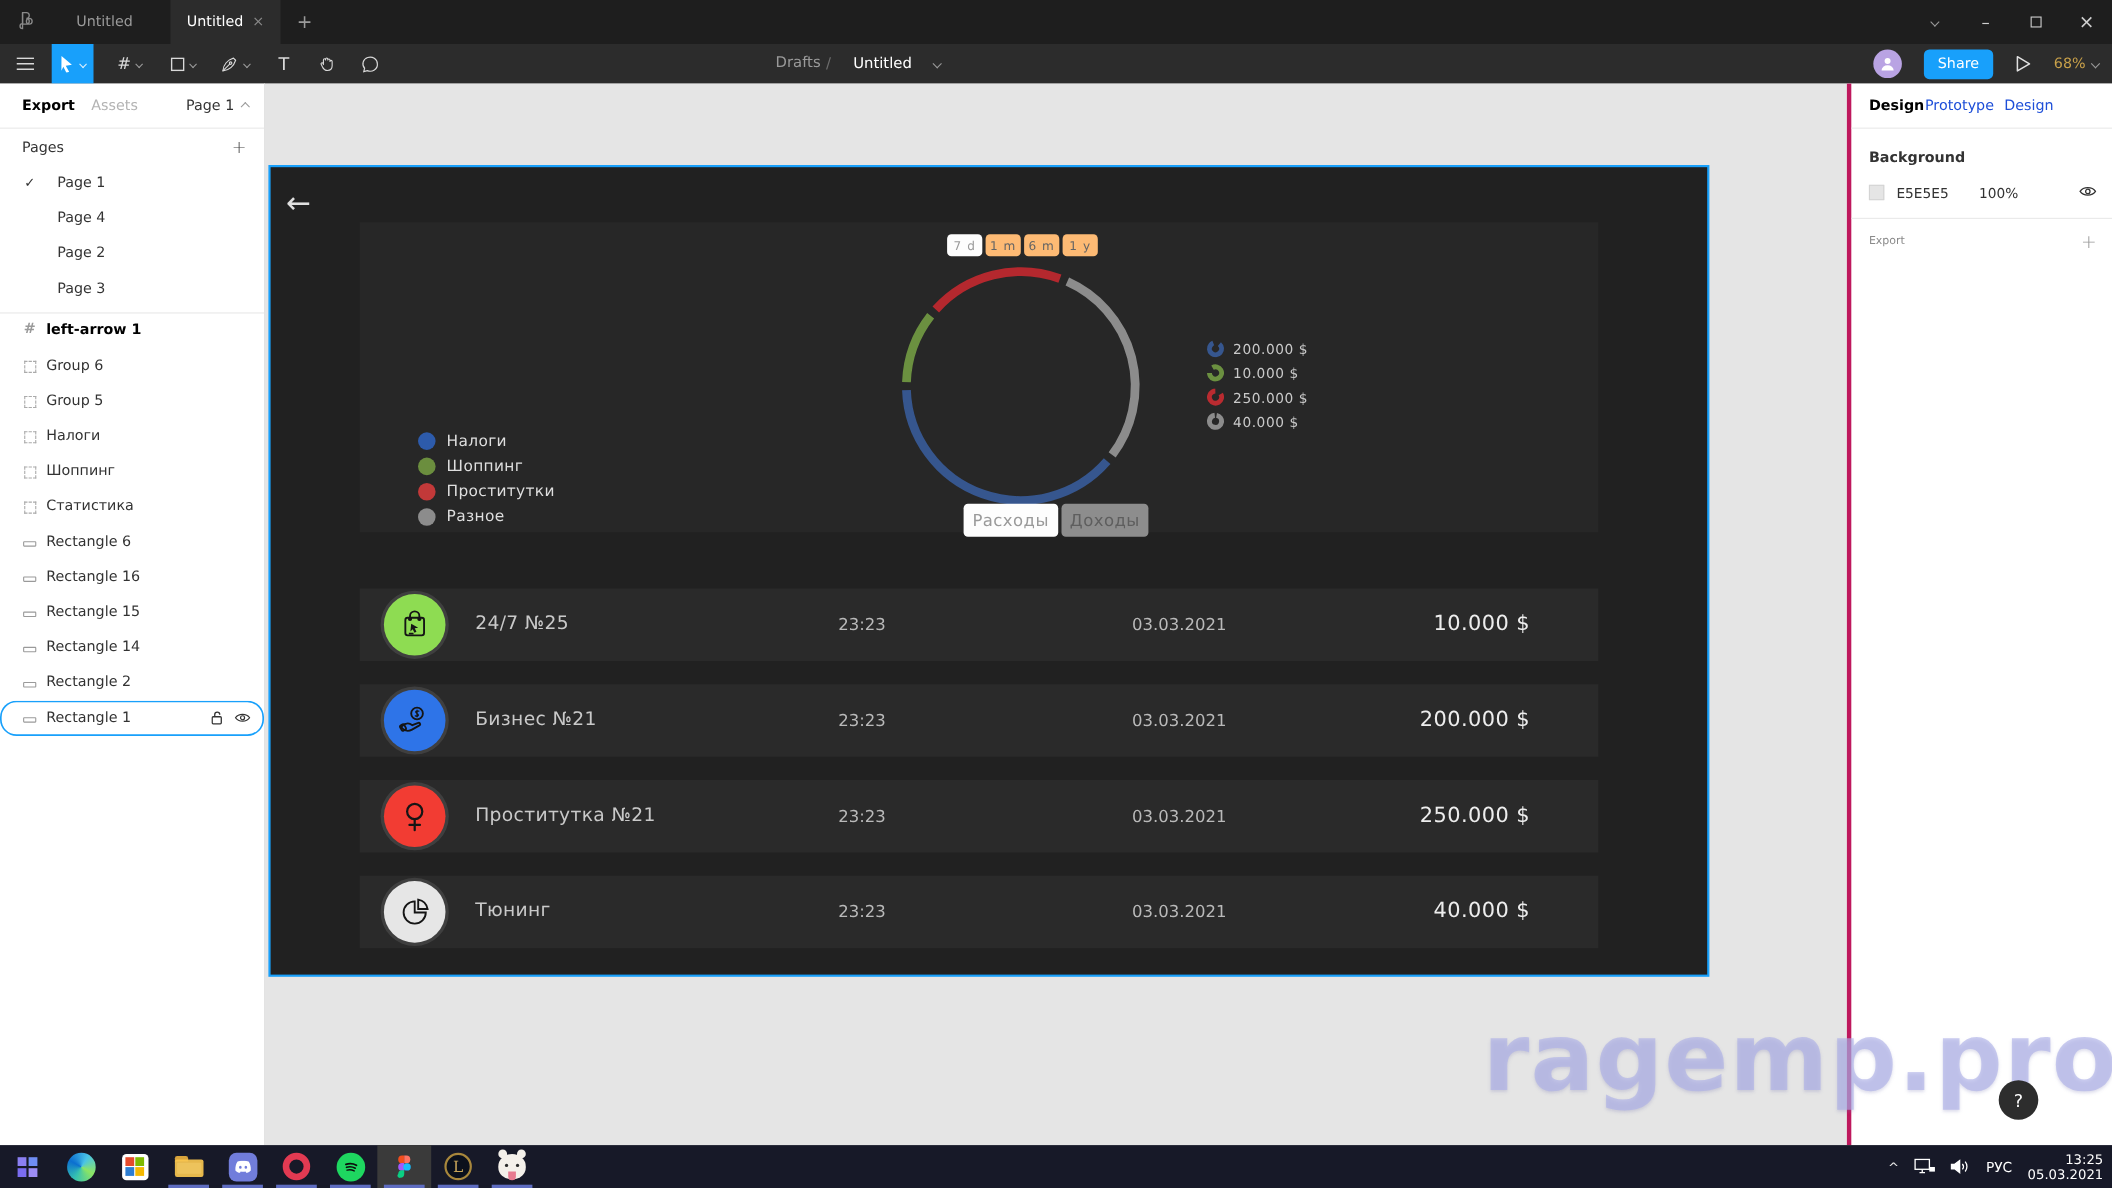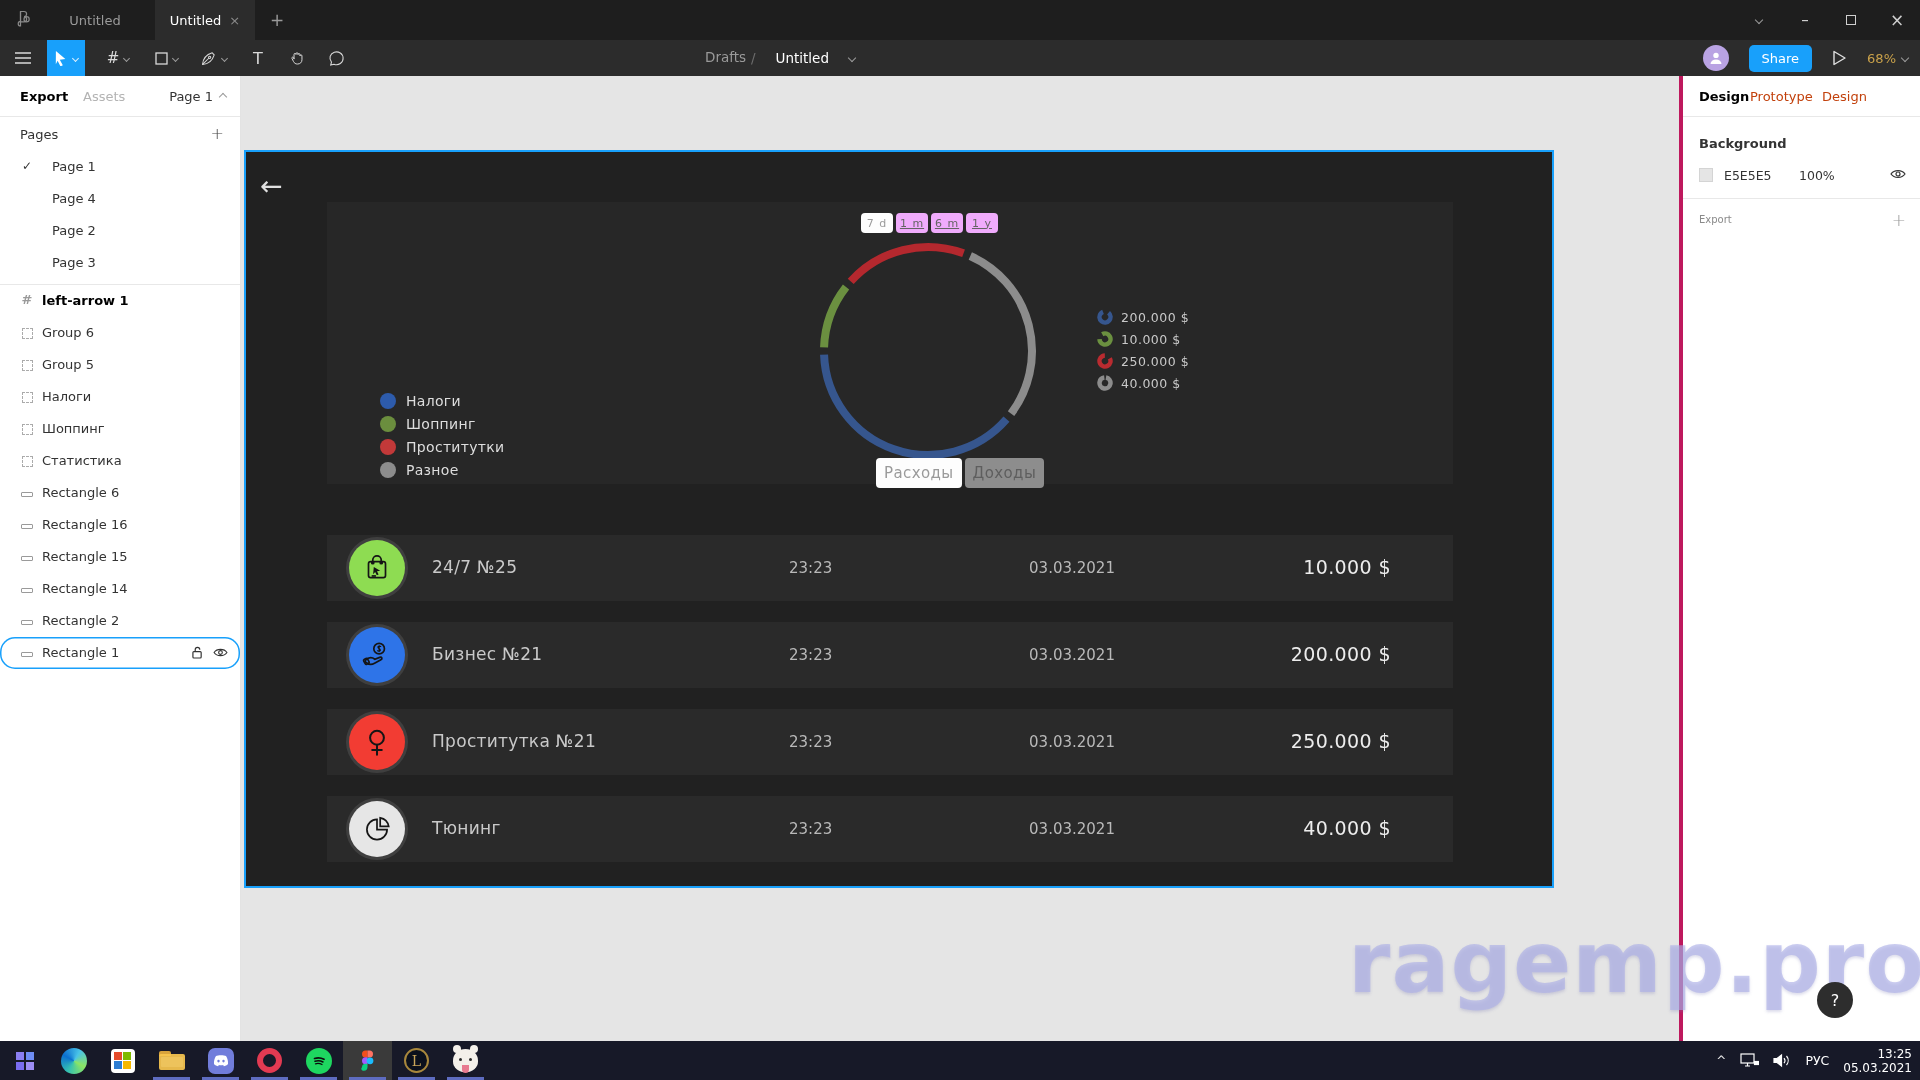--- a/index.html
+++ b/index.html
@@ -57,21 +57,21 @@
   .layer-row .ic { position:absolute; left:21px; top:10px; width:12px; height:12px; display:flex; align-items:center; justify-content:center; }
   .ic-frame { color:#9a9a9a; font-size:13px; font-weight:600; margin-top:-3px; }
   .ic-group { width:11px; height:11px; border:1px dashed #ababab; }
   .ic-rect { width:12px; height:5px; border:1px solid #9a9a9a; border-radius:1px; margin-top:3px; }
   .layer-row.selected { box-shadow:inset 0 0 0 1.5px #18a0fb;border-radius:15px; }
   .layer-row .row-icons { position:absolute; right:12px; top:9px; display:flex; gap:10px; align-items:center; }
 
   
   #right-panel { position:absolute; left:1679px; top:76px; width:241px; height:965px; background:#fff; border-left:4px solid #be185d; }
   #rp-tabs { position:relative; height:41px; border-bottom:1px solid #e8e8e8; font-size:13px; }
-  #rp-tabs .rt { position:absolute; top:13px; color:#c2410c; }
+  #rp-tabs .rt { position:absolute; top:13px; color:#1d4ed8; }
   #rp-tabs .rt.sel { color:#000; font-weight:600; }
   #rt-design { left:16px; } #rt-proto { left:67px; } #rt-inspect { left:139px; }
   #bg-section { position:relative; border-bottom:1px solid #e8e8e8; height:82px; }
   #bg-label { position:absolute; left:16px; top:19px; font-size:13px; color:#333; font-weight:600; }
   #bg-row { position:absolute; left:16px; top:50px; width:209px; height:16px; font-size:12.5px; color:#333; }
   #bg-swatch { position:absolute; left:0; top:1px; width:14px; height:14px; background:#e5e5e5; border:1px solid #d4d4d4; }
   #bg-hex { position:absolute; left:25px; top:1px; }
   #bg-opacity { position:absolute; left:100px; top:1px; }
   #bg-eye { position:absolute; right:2px; top:1px; }
   #export-section { position:relative; height:44px; }
@@ -79,38 +79,38 @@
   #export-plus { position:absolute; right:14px; top:11px; font-size:17px; color:#9a9a9a; font-weight:300; }
 
   
   #canvas { position:absolute; left:241px; top:76px; width:1438px; height:965px; background:#e5e5e5; }
   #frame { position:absolute; left:246px; top:152px; width:1306px; height:734px; background:#212121; box-shadow:0 0 0 2px #18a0fb; }
   #back-arrow { position:absolute; left:14px; top:18px; color:#e0e0e0; font-size:27px; }
   #stats-panel { position:absolute; left:81px; top:50px; width:1126px; height:282px; background:#272727; }
   #time-filters { position:absolute; left:615px; top:61px; display:flex; gap:3px; }
   .tf-btn { width:32px; height:20px; border-radius:4px; font-size:11px; display:flex; align-items:center; justify-content:center; letter-spacing:1px; }
   .tf-btn.on { background:#fdfdfd; color:#9a9a9a; }
-  .tf-btn.off { background:#f0abfc; color:#646464;text-decoration:underline; }
+  .tf-btn.off { background:#fdba74; color:#646464; }
   #donut-svg { position:absolute; left:542px; top:59px; }
   #donut-label { position:absolute; left:542px; top:180px; width:280px; text-align:center; color:#f2f2f2; font-size:33px; font-weight:300; letter-spacing:1px; }
   #amount-legend { position:absolute; left:851px; top:157px; display:flex; flex-direction:column; gap:6px; }
   .al-item { display:flex; align-items:center; gap:8px; height:16px; }
   .al-item .val { color:#c9c9c9; font-size:12.5px; letter-spacing:.5px; }
   #cat-legend { position:absolute; left:134px; top:241px; display:flex; flex-direction:column; gap:7px; }
   .cl-item { display:flex; align-items:center; gap:10px; height:16px; }
   .cl-dot { width:16px; height:16px; border-radius:50%; }
   .cl-item .lbl { color:#dedede; font-size:14px; letter-spacing:.3px; }
   #toggle { position:absolute; left:630px; top:306px; display:flex; gap:3px; }
   .tg-btn { height:30px; padding:0 8px; border-radius:4px; font-size:15px; display:flex; align-items:center; letter-spacing:.4px; }
   .tg-btn.on { background:#fdfdfd; color:#9a9a9a; }
   .tg-btn.off { background:#8d8d8d; color:#5e5e5e; }
   .tx-row { position:absolute; left:81px; width:1126px; height:66px; background:#2a2a2a; }
   .tx-icon { position:absolute; left:22px; top:5px; width:56px; height:56px; border-radius:50%; display:flex; align-items:center; justify-content:center; box-shadow:0 0 0 3px rgba(255,255,255,0.10); }
   .tx-name { position:absolute; left:105px; top:22px; color:#c9c9c9; font-size:17px; letter-spacing:.3px; }
-  .tx-time { position:absolute; left:435px; top:24px; color:#b9b9b9; font-size:15px;margin-left:27px; }
+  .tx-time { position:absolute; left:435px; top:24px; color:#b9b9b9; font-size:15px; }
   .tx-date { position:absolute; left:675px; top:24px; width:140px; text-align:center; color:#b9b9b9; font-size:15px; }
   .tx-amount { position:absolute; right:62px; top:21px; color:#ededed; font-size:19px; letter-spacing:.4px; }
 
   
   #watermark { position:absolute; left:1348px; top:912px; font-size:86px; font-weight:700; color:rgba(171,174,231,0.62); letter-spacing:1px; z-index:50; text-shadow:0 2px 3px rgba(120,120,180,0.25); }
   #help-btn { position:absolute; left:1817px; top:982px; width:36px; height:36px; border-radius:50%; background:#2d2d2d; color:#fff; font-size:16px; display:flex; align-items:center; justify-content:center; z-index:60; }
 
   
   #taskbar { position:absolute; left:0; top:1041px; width:1920px; height:39px; background:#171928; z-index:70; }
   #tb-apps { position:absolute; left:0; top:0; height:39px; display:flex; }

